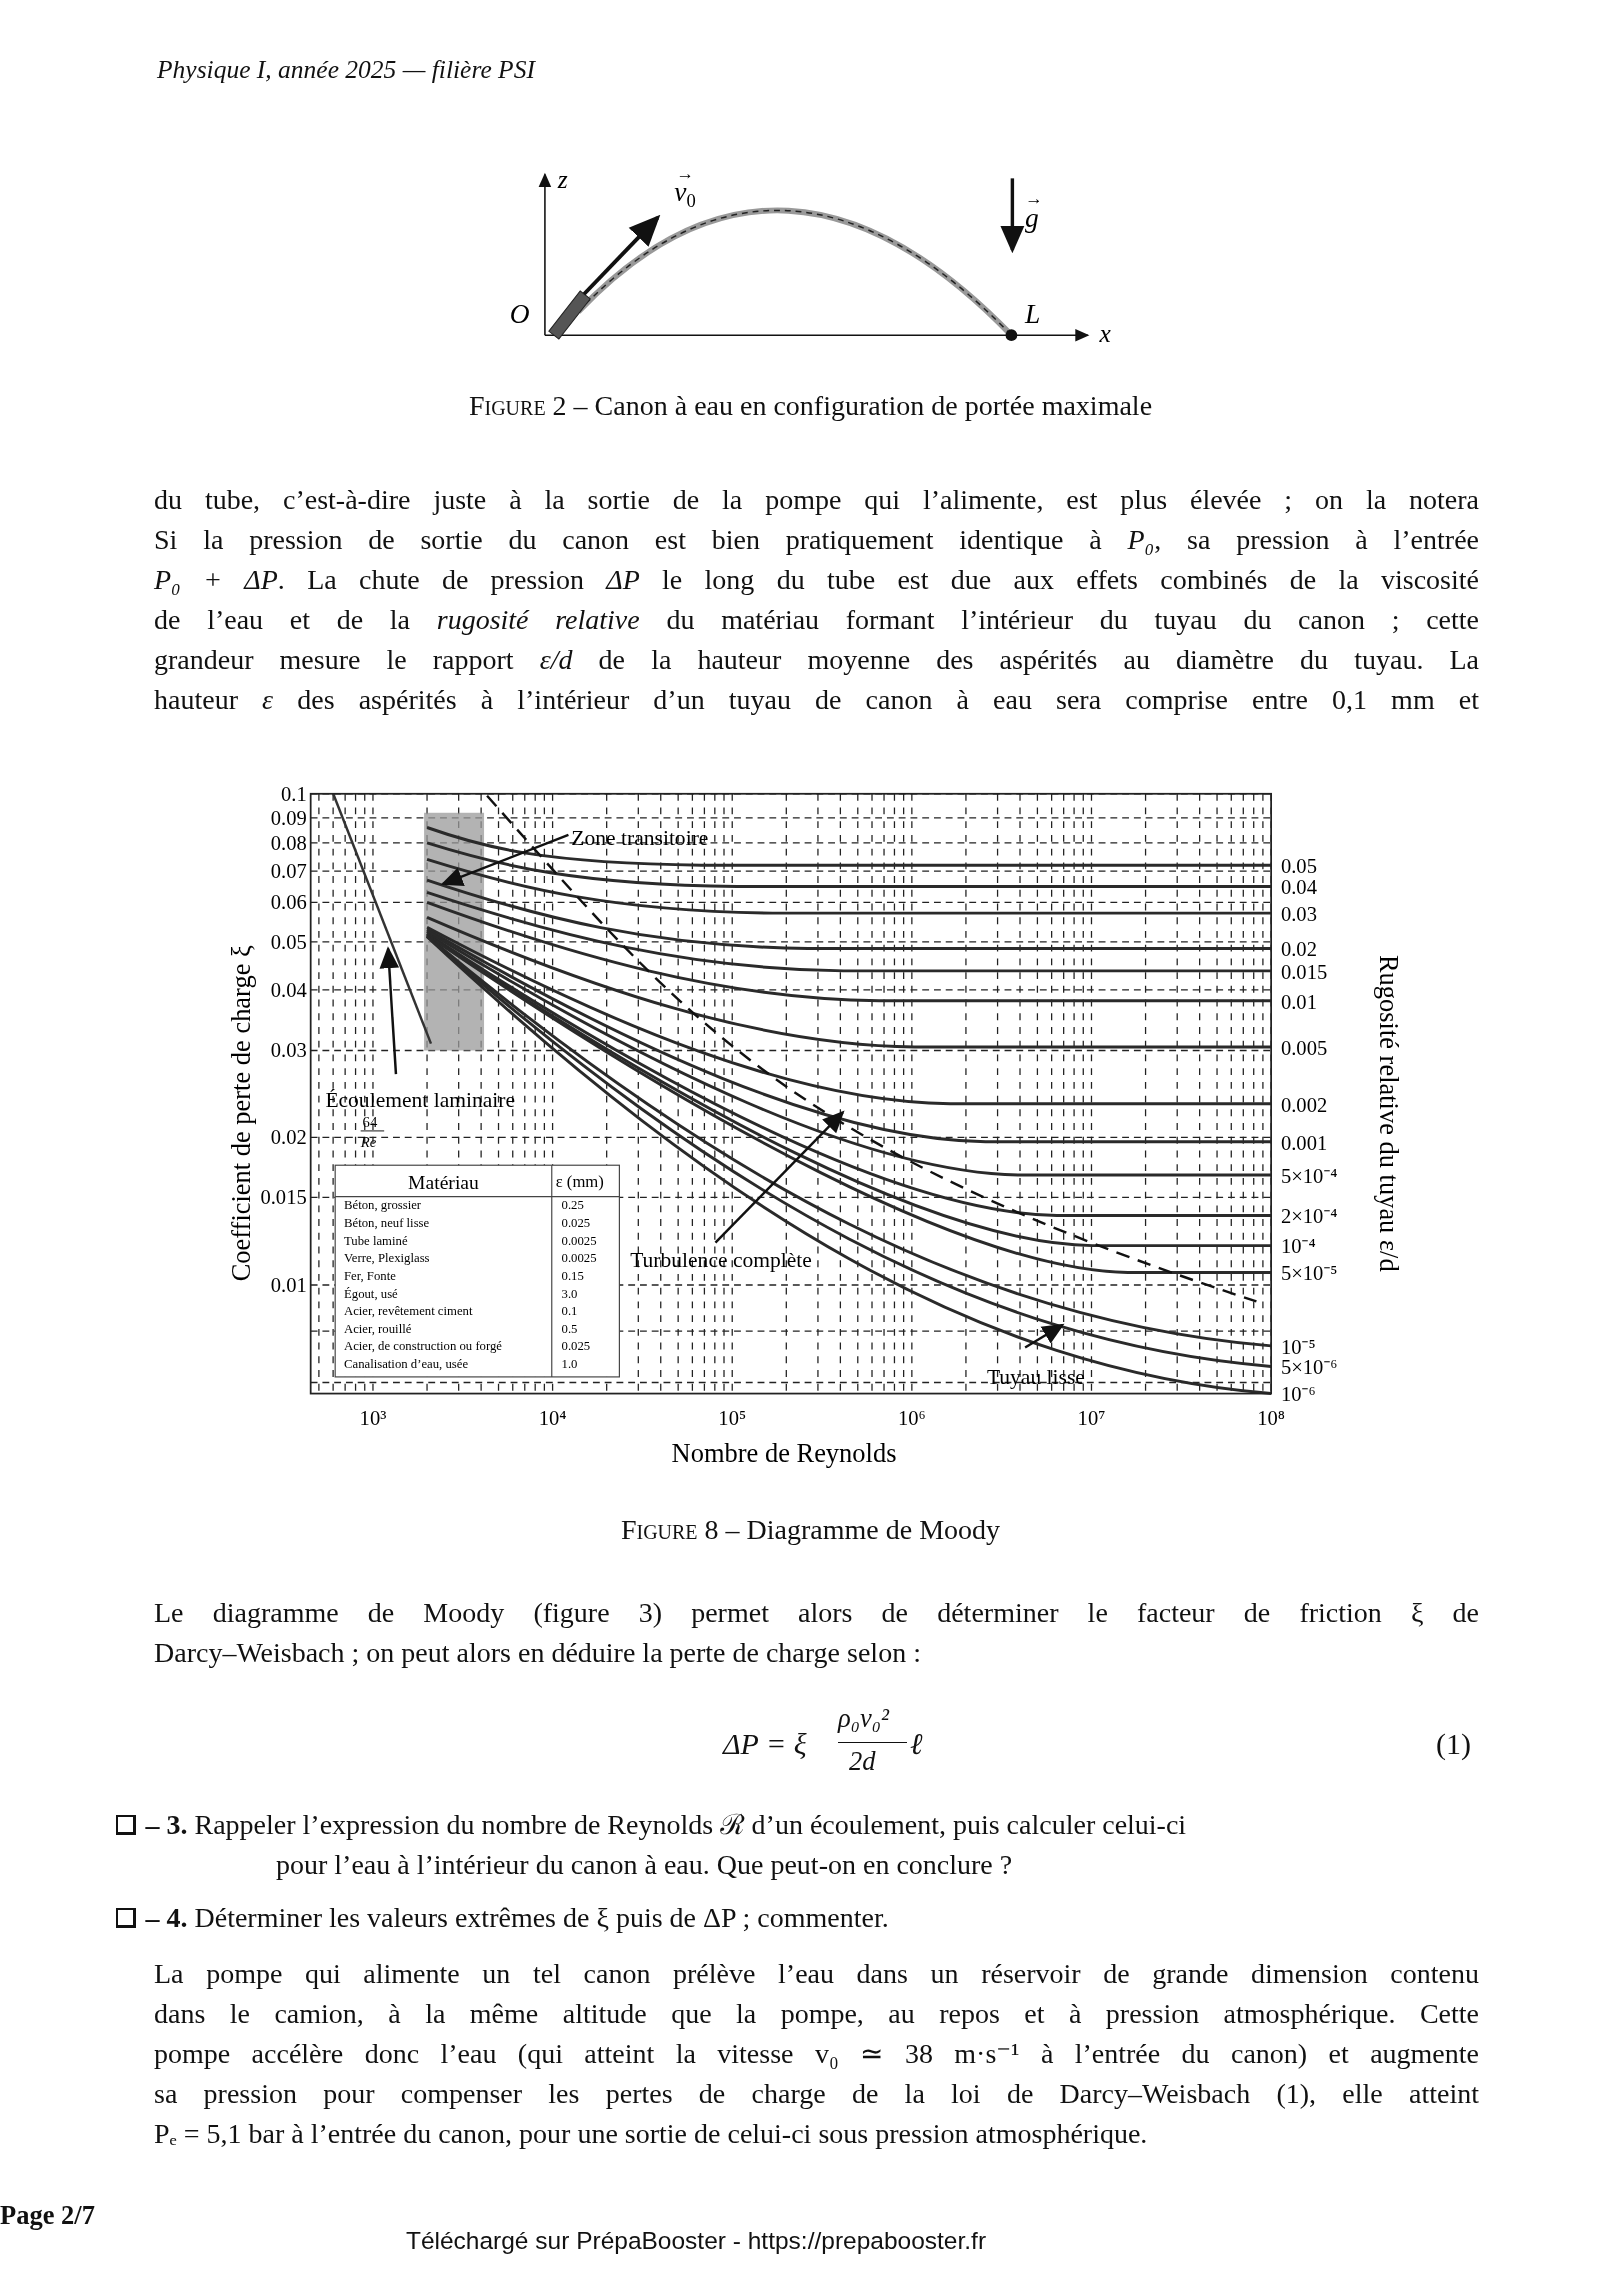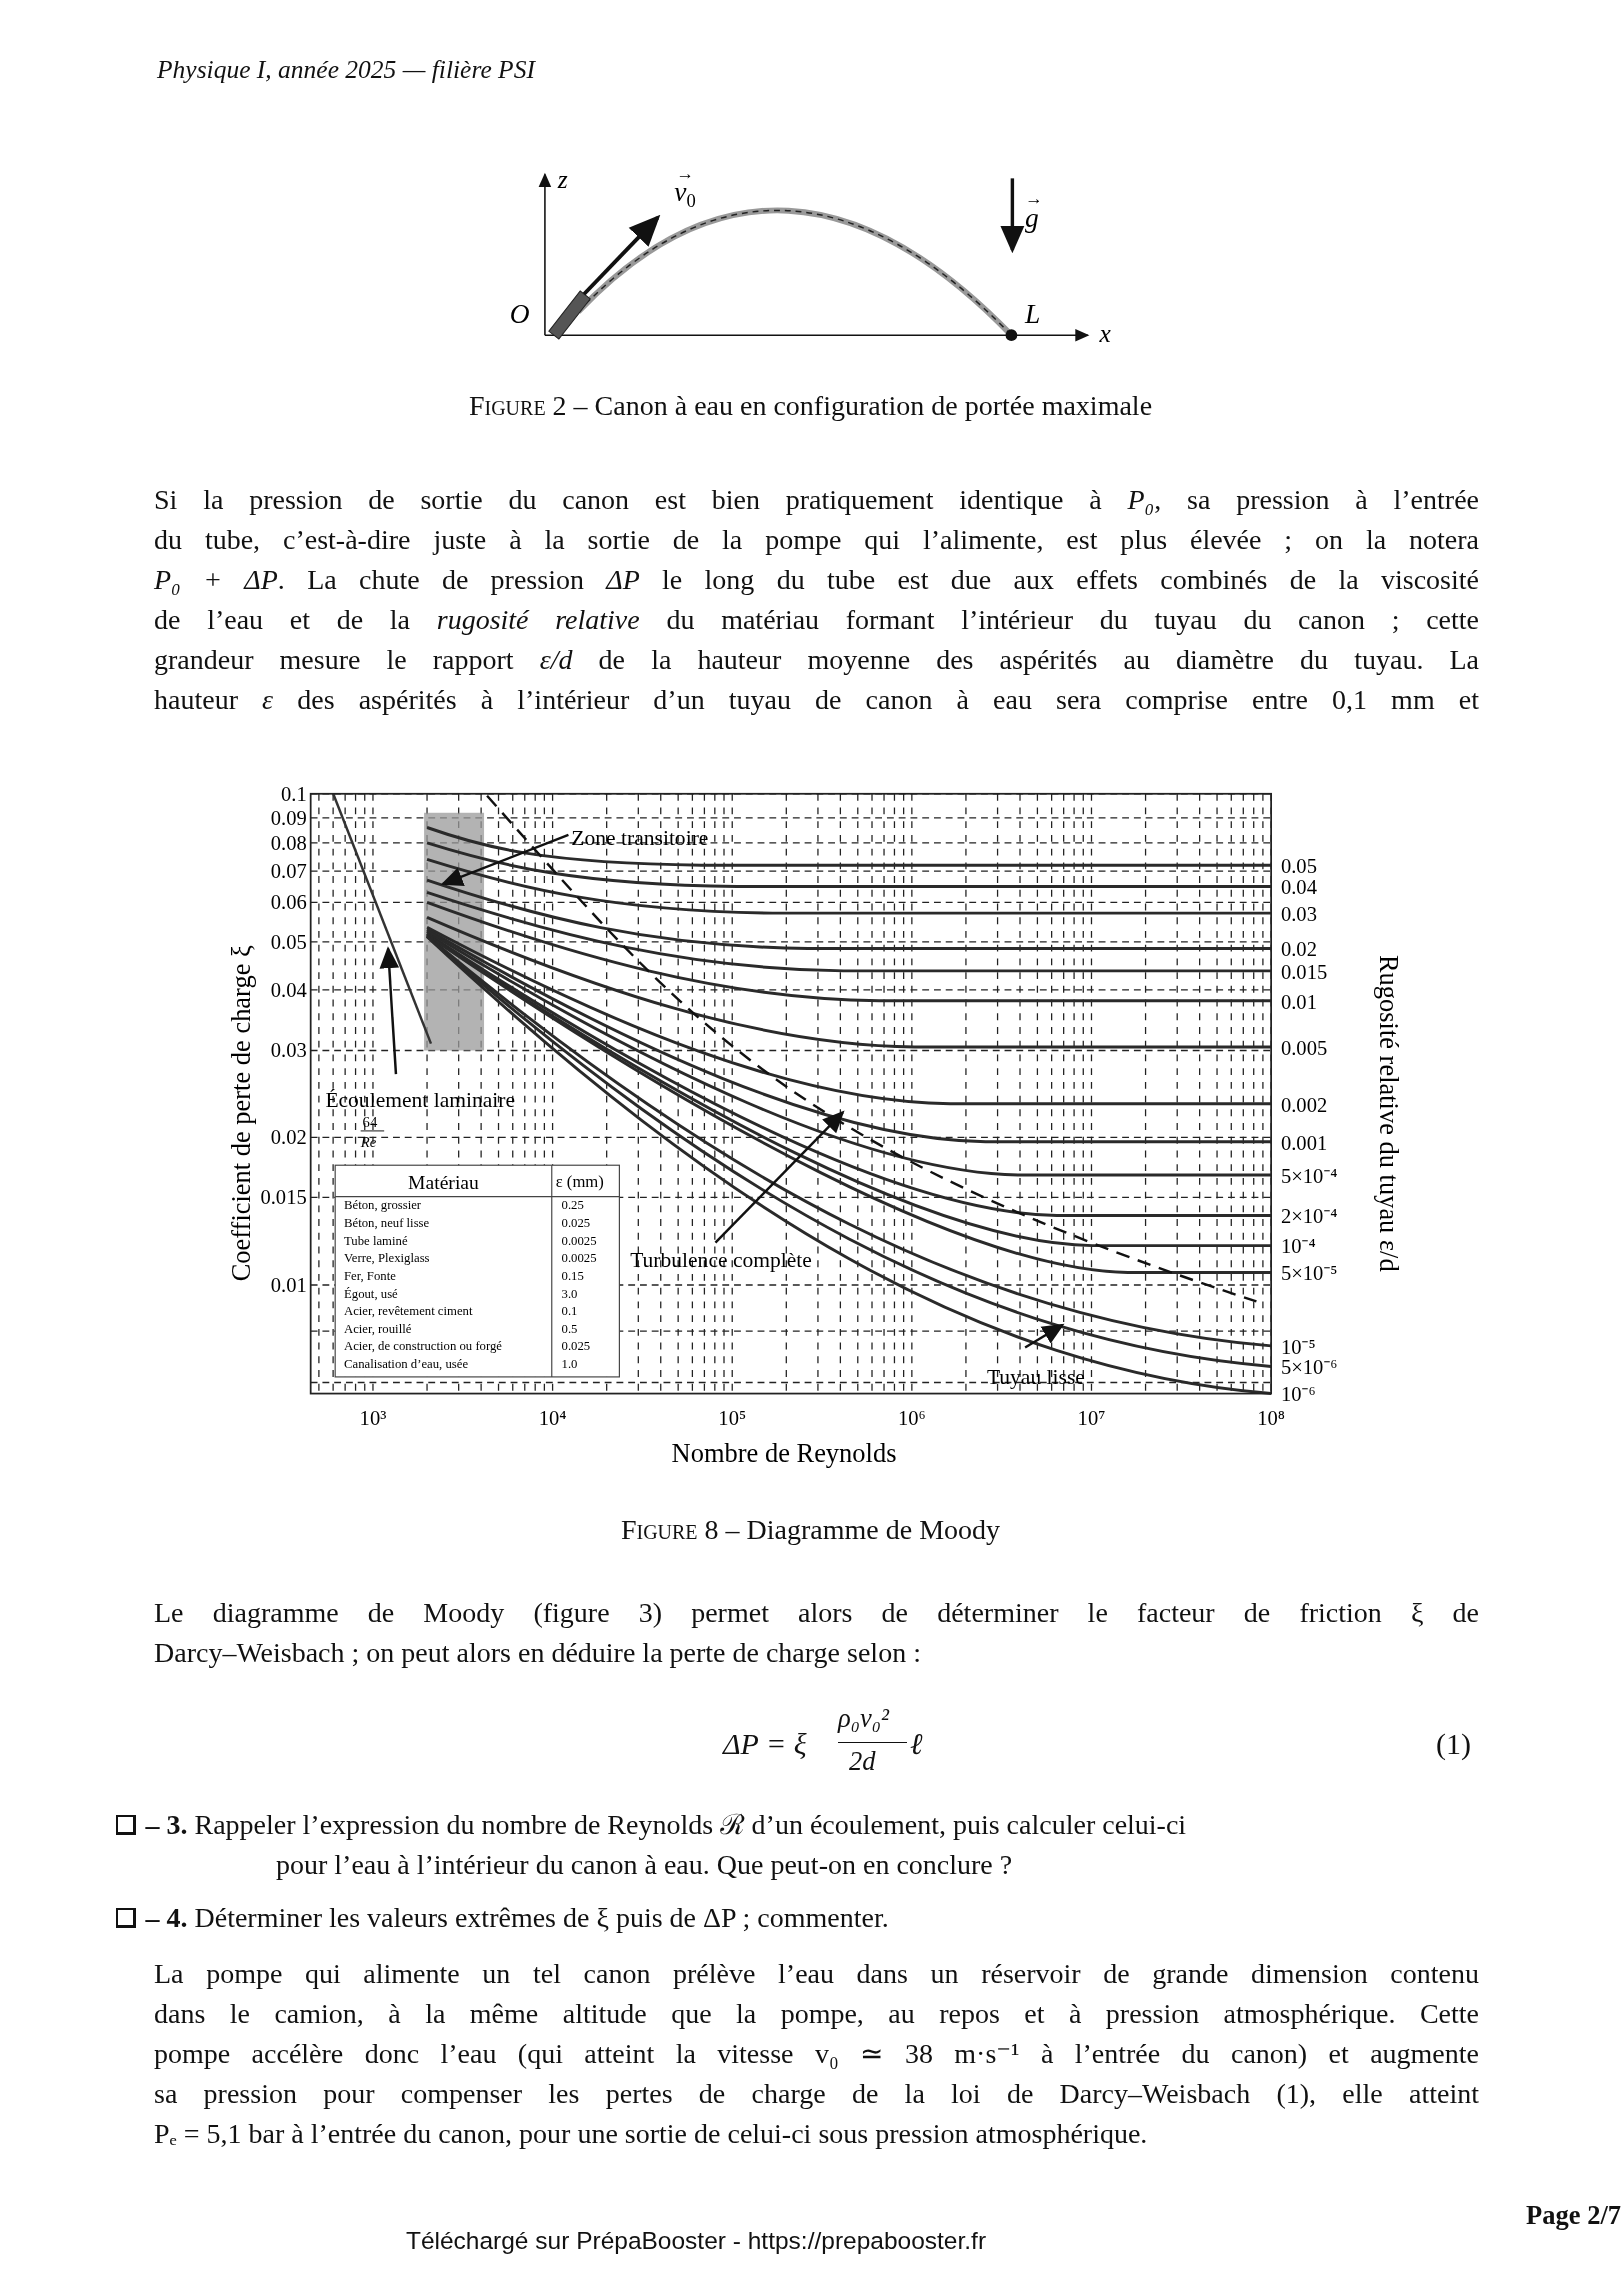--- a/index.html
+++ b/index.html
@@ -10,21 +10,21 @@
   .caption .sc{font-variant:small-caps;}
   .para{left:154px;width:1325px;font-size:28px;line-height:40px;text-align:justify;font-family:"Liberation Serif",serif;}
   .para i{font-style:italic;}
   .para .line{display:block;text-align:justify;text-align-last:justify;height:40px;white-space:nowrap;}
   .para .line.last{text-align-last:left;}
   .q{left:116px;width:1364px;font-size:28px;line-height:40px;font-family:"Liberation Serif",serif;}
   .q .box{display:inline-block;width:14.7px;height:14.7px;border:2px solid #111;border-right-width:3.9px;border-bottom-width:3.9px;margin-right:9.8px;vertical-align:-1px;}
   .q .num{font-weight:bold;}
   .q .cont{padding-left:160px;display:block;}
   .eq{left:0;width:1621px;font-family:"Liberation Serif",serif;font-size:30px;}
-  .pagenum{left:0;width:1621px;text-align:right;font-weight:bold;font-size:26.5px;top:2200px;font-family:"Liberation Serif",serif;}
+  .pagenum{left:0;width:1621px;text-align:left;font-weight:bold;font-size:26.5px;top:2200px;font-family:"Liberation Serif",serif;}
   .footer{left:0;width:1392px;text-align:center;font-size:24.5px;top:2227px;font-family:"Liberation Sans",sans-serif;}
   svg text{font-family:"Liberation Serif",serif;}
 </style>
 </head>
 <body>
 
 <div class="abs header">Physique I, année 2025 — filière PSI</div>
 
 <svg class="abs" style="left:0;top:0" width="1621" height="392" viewBox="0 0 1654 400">
   <defs>
@@ -48,22 +48,22 @@
   <text x="520" y="330" font-size="28" font-style="italic">O</text>
   <text x="1046" y="330" font-size="28" font-style="italic">L</text>
   <text x="688" y="205" font-size="28" font-style="italic"><tspan>v</tspan><tspan font-size="19" dy="6" font-style="normal">0</tspan></text>
   <text x="690" y="183" font-size="18">→</text>
   <text x="1046" y="232" font-size="28" font-style="italic">g</text>
   <text x="1046" y="208" font-size="18">→</text>
 </svg>
 <div class="abs caption" style="top:390px"><span class="sc">Figure 2</span> <span>– Canon à eau en configuration de portée maximale</span></div>
 
 <div class="abs para" style="top:480px">
+  <span class="line"><span>du tube, c’est-à-dire juste à la sortie de la pompe qui l’alimente, est plus élevée ; on la notera</span></span>
   <span class="line"><span>Si la pression de sortie du canon est bien pratiquement identique à </span><i>P₀</i><span>, sa pression à l’entrée</span></span>
-  <span class="line"><span>du tube, c’est-à-dire juste à la sortie de la pompe qui l’alimente, est plus élevée ; on la notera</span></span>
   <span class="line"><i>P₀ + ΔP</i><span>. La chute de pression </span><i>ΔP</i><span> le long du tube est due aux effets combinés de la viscosité</span></span>
   <span class="line"><span>de l’eau et de la </span><i>rugosité relative</i><span> du matériau formant l’intérieur du tuyau du canon ; cette</span></span>
   <span class="line"><span>grandeur mesure le rapport </span><i>ε/d</i><span> de la hauteur moyenne des aspérités au diamètre du tuyau. La</span></span>
   <span class="line"><span>hauteur </span><i>ε</i><span> des aspérités à l’intérieur d’un tuyau de canon à eau sera comprise entre 0,1 mm et</span></span>
 </div>
 
 <svg id="moody" class="abs" style="left:0;top:774px" width="1621" height="706" viewBox="0 0 1654 720">
   <g id="grid">
       <line x1="325.38678194429696" y1="20" x2="325.38678194429696" y2="632" stroke="#222" stroke-width="1.3" stroke-dasharray="7,7"></line>
       <line x1="339.89972477709006" y1="20" x2="339.89972477709006" y2="632" stroke="#222" stroke-width="1.3" stroke-dasharray="7,7"></line>

